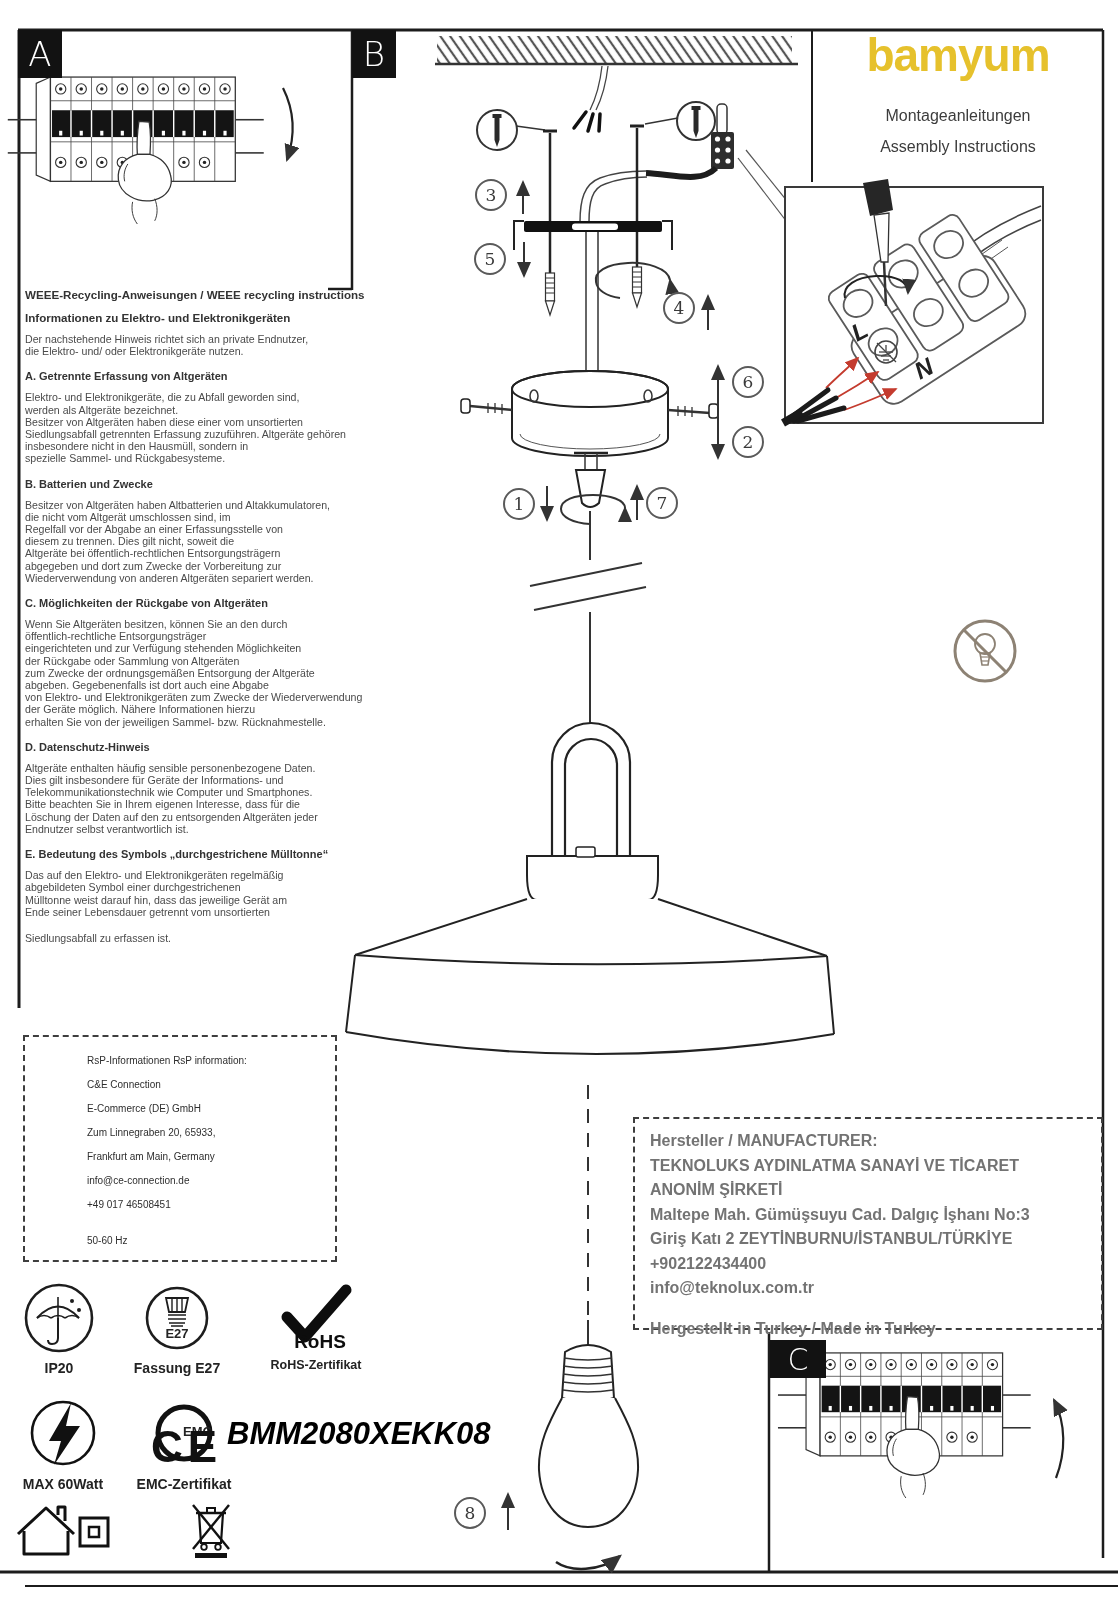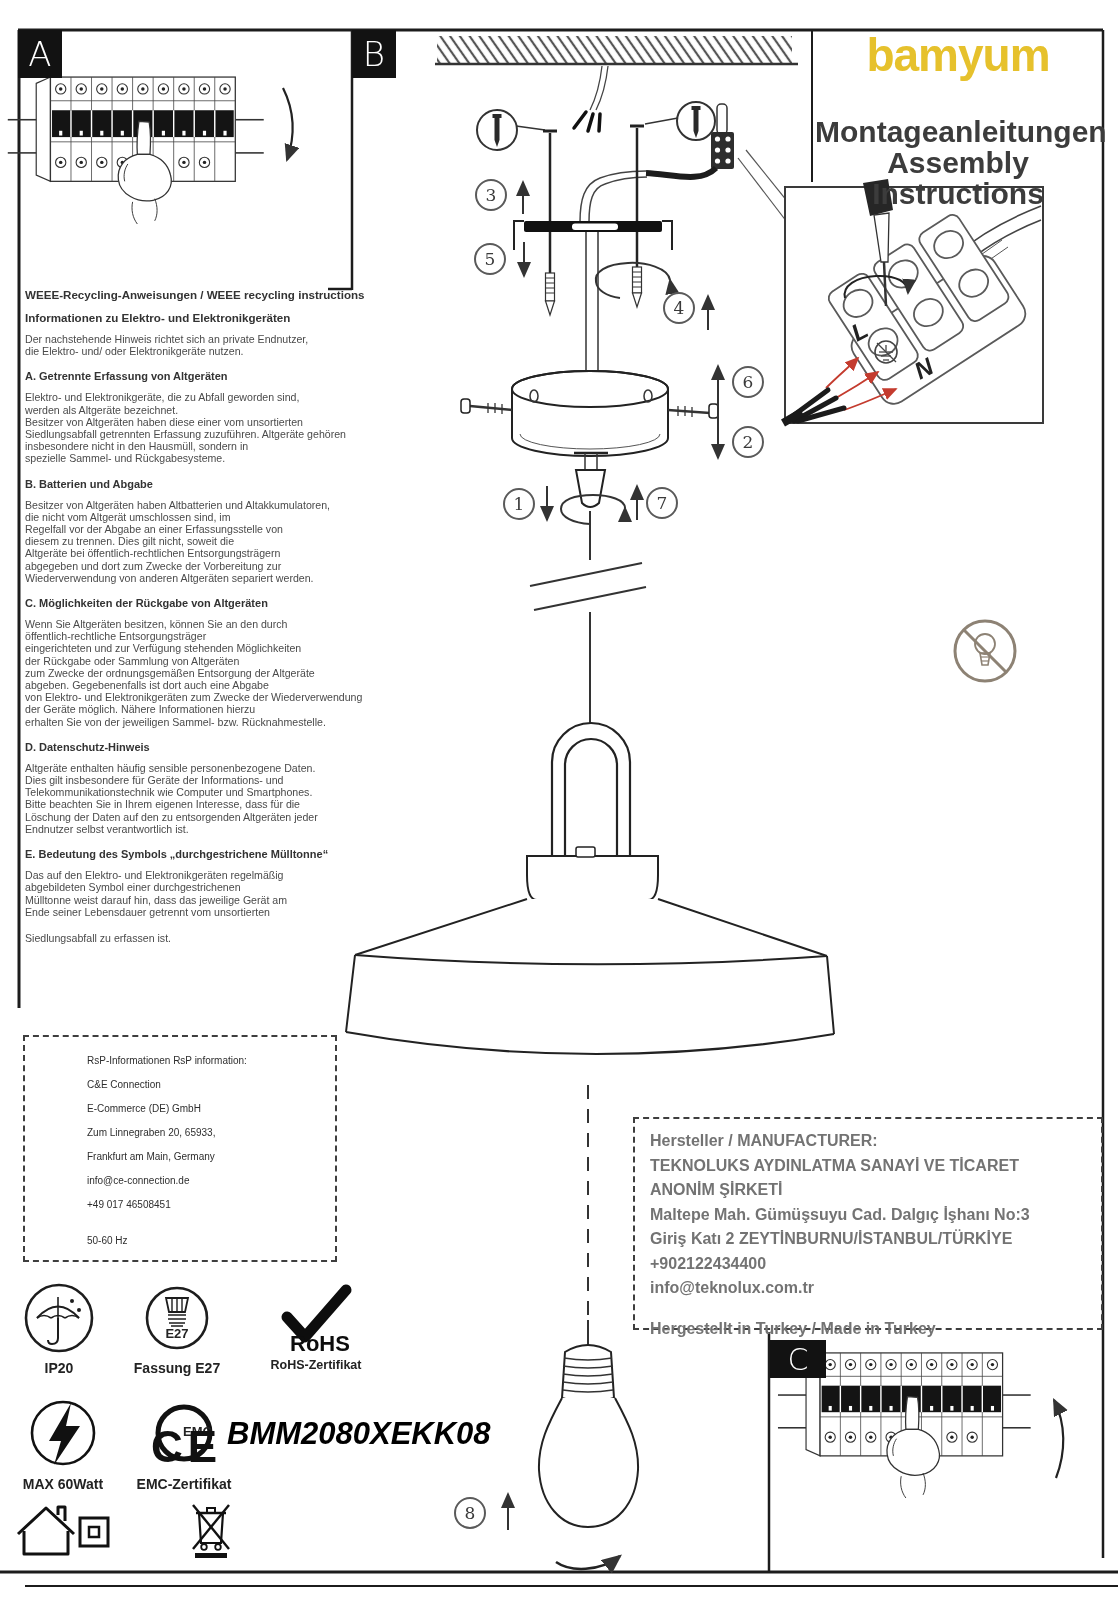--- a/index.html
+++ b/index.html
@@ -6,22 +6,22 @@
   .page{position:relative;width:1118px;height:1600px;background:#fff;overflow:hidden;
         font-family:"Liberation Sans",sans-serif;color:#333;}
   .art{position:absolute;left:0;top:0;}
   .seclabel{position:absolute;background:#121212;color:#fff;display:flex;align-items:center;
         justify-content:center;font-family:"DejaVu Sans",sans-serif;font-weight:300;}
   .step{position:absolute;width:28px;height:28px;border:2px solid #5a5a5a;border-radius:50%;
         background:#fff;color:#3a3a3a;font-family:"DejaVu Serif",serif;font-size:17px;
         line-height:28px;text-align:center;}
   .brand{position:absolute;left:812px;top:28px;width:292px;text-align:center;
         font-size:46px;font-weight:bold;color:#e6c12c;letter-spacing:-1px;}
-  .subtitle{position:absolute;left:815px;top:116px;width:286px;text-align:center;
-        font-size:30px;font-weight:bold;color:#3c3c3c;line-height:31px;}
+  .subtitle{position:absolute;left:815px;top:100px;width:286px;text-align:center;
+        font-size:16px;font-weight:normal;color:#3c3c3c;line-height:31px;}
   .weee{position:absolute;left:25px;top:288px;width:428px;color:#4a4a4a;}
   .weee h1,.weee h2{font-size:11.6px;margin:0 0 10px 0;color:#333;}
   .weee h2{margin-bottom:9px;}
   .weee h3{font-size:11px;margin:13px 0 9px 0;color:#333;}
   .weee p{font-size:10.6px;line-height:12.2px;margin:0 0 1px 0;white-space:pre-line;}
   .weee .foot{margin-top:14px;}
   .dashedbox{position:absolute;border:3px dashed #3e3e3e;box-sizing:border-box;}
   .rsp{left:23px;top:1035px;width:314px;height:227px;border-width:2.5px;padding:12px 14px;}
   .rsp div{font-size:10px;font-weight:normal;color:#2e2e2e;line-height:24px;margin-left:48px;}
   .rsp .hz{margin-top:12px;}
@@ -434,21 +434,21 @@
     <h2>Informationen zu Elektro- und Elektronikgeräten</h2>
     <p>Der nachstehende Hinweis richtet sich an private Endnutzer,
  die Elektro- und/ oder Elektronikgeräte nutzen.</p>
     <h3>A. Getrennte Erfassung von Altgeräten</h3>
     <p>Elektro- und Elektronikgeräte, die zu Abfall geworden sind,
  werden als Altgeräte bezeichnet.
 Besitzer von Altgeräten haben diese einer vom unsortierten
 Siedlungsabfall getrennten Erfassung zuzuführen. Altgeräte gehören
 insbesondere nicht in den Hausmüll, sondern in
 spezielle Sammel- und Rückgabesysteme.</p>
-    <h3>B. Batterien und Abgabe</h3>
+    <h3>B. Batterien und Zwecke</h3>
     <p>Besitzer von Altgeräten haben Altbatterien und Altakkumulatoren,
  die nicht vom Altgerät umschlossen sind, im
 Regelfall vor der Abgabe an einer Erfassungsstelle von
 diesem zu trennen. Dies gilt nicht, soweit die
 Altgeräte bei öffentlich-rechtlichen Entsorgungsträgern
 abgegeben und dort zum Zwecke der Vorbereitung zur
 Wiederverwendung von anderen Altgeräten separiert werden.</p>
     <h3>C. Möglichkeiten der Rückgabe von Altgeräten</h3>
     <p>Wenn Sie Altgeräten besitzen, können Sie an den durch
 öffentlich-rechtliche Entsorgungsträger
@@ -501,21 +501,21 @@
     <div>Maltepe Mah. Gümüşsuyu Cad. Dalgıç İşhanı No:3</div>
     <div>Giriş Katı 2 ZEYTİNBURNU/İSTANBUL/TÜRKİYE</div>
     <div>+902122434400</div>
     <div>info@teknolux.com.tr</div>
     <div class="made">Hergestellt in Turkey / Made in Turkey</div>
   </div>
 
   <div class="ictext" style="left:19px;top:1360px;width:80px;font-size:14px;">IP20</div>
   <div class="ictext" style="left:157px;top:1326px;width:40px;font-size:13px;">E27</div>
   <div class="ictext" style="left:117px;top:1360px;width:120px;font-size:14px;">Fassung E27</div>
-  <div class="ictext" style="left:288px;top:1331px;width:64px;font-size:22px;color:#0d0d0d;">RoHS</div>
+  <div class="ictext" style="left:288px;top:1331px;width:64px;font-size:19px;color:#0d0d0d;">RoHS</div>
   <div class="ictext" style="left:251px;top:1358px;width:130px;font-size:12.5px;">RoHS-Zertifikat</div>
   <div class="ictext" style="left:13px;top:1476px;width:100px;font-size:14px;">MAX 60Watt</div>
   <div class="ictext" style="left:156px;top:1424px;width:56px;font-size:13px;text-align:right;">EMC</div>
   <div class="ictext" style="left:124px;top:1476px;width:120px;font-size:14px;">EMC-Zertifikat</div>
   <div class="ce">CE</div>
 
   <div class="code">BMM2080XEKK08</div>
 
 </div>
 

